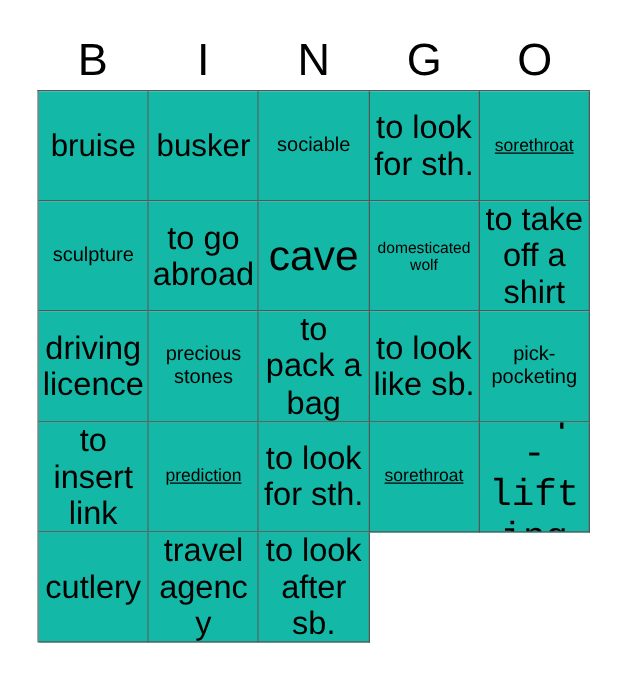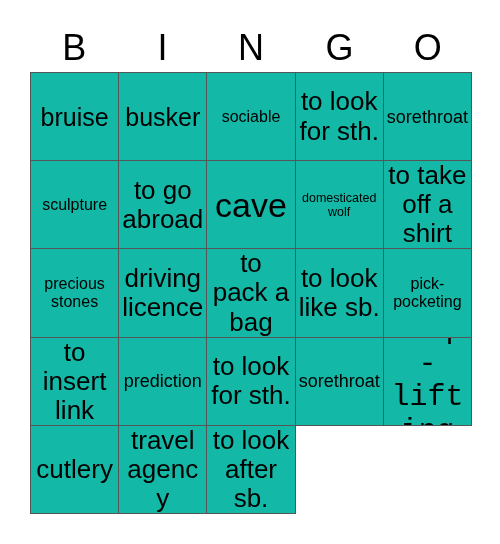--- a/index.html
+++ b/index.html
@@ -80,21 +80,21 @@
     word-wrap: break-word;
     color: #000000;
   }
 
   
   .fs-xxl  { font-size: 34px; }
   .fs-xl   { font-size: 30px; font-family: Liberation Mono, monospace; }
   .fs-lg   { font-size: 25px; }
   .fs-md   { font-size: 26px; }
   .fs-sm   { font-size: 16px; }
-  .fs-xs   { font-size: 18px; }
+  .fs-xs   { font-size: 14px; text-decoration: underline; }
   .fs-xxs  { font-size: 12.5px; }
 </style>
 </head>
 <body>
 
 <div class="bingo-card">
 
   <div class="header-row">
     <div class="header-letter">B</div>
     <div class="header-letter">I</div>
@@ -131,24 +131,24 @@
       <span class="cell-text fs-xxl">cave</span>
     </div>
     <div class="cell">
       <span class="cell-text fs-xxs">domesticated wolf</span>
     </div>
 
     <div class="cell">
       <span class="cell-text fs-md">to take off a shirt</span>
     </div>
     <div class="cell">
-      <span class="cell-text fs-sm">precious stones</span>
+      <span class="cell-text fs-md">driving licence</span>
     </div>
     <div class="cell">
-      <span class="cell-text fs-md">driving licence</span>
+      <span class="cell-text fs-sm">precious stones</span>
     </div>
     <div class="cell">
       <span class="cell-text fs-md">to pack a bag</span>
     </div>
 
     <div class="cell">
       <span class="cell-text fs-md">to look like sb.</span>
     </div>
     <div class="cell">
       <span class="cell-text fs-sm">pick-pocketing</span>

